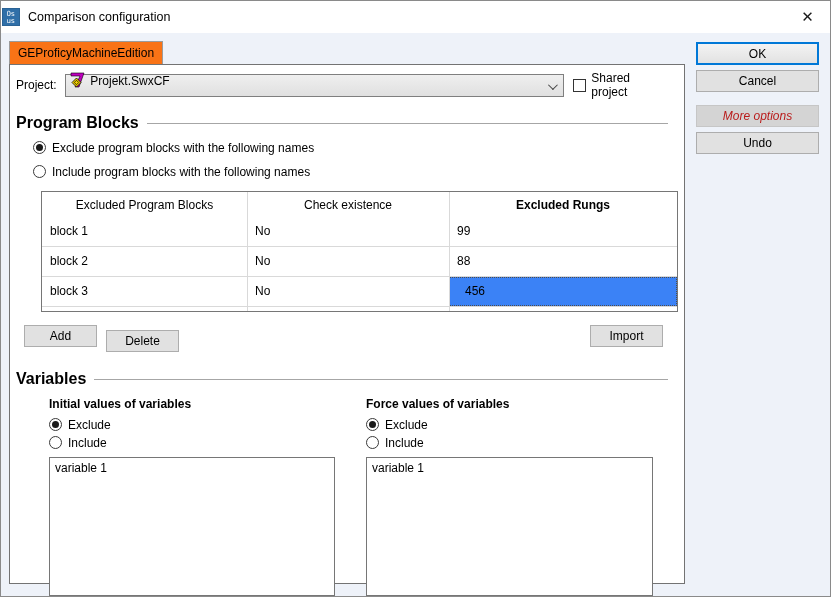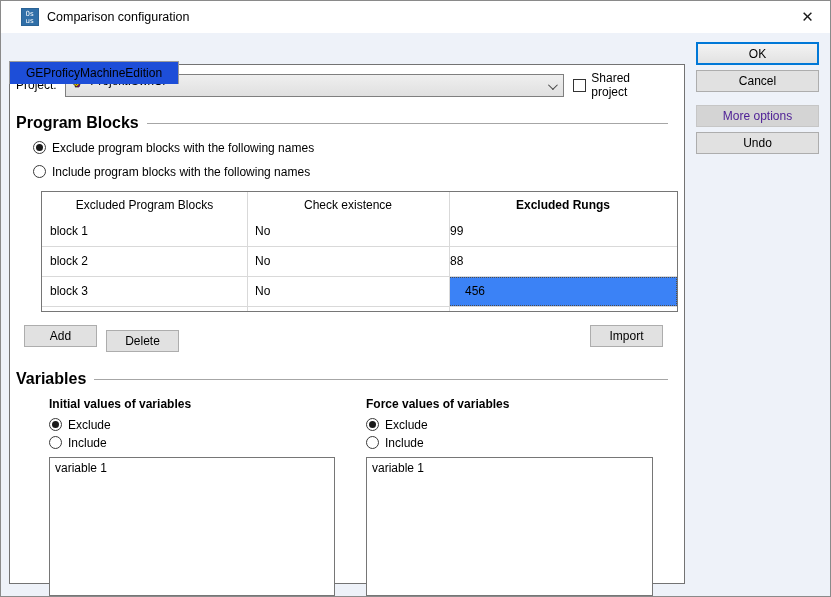--- a/index.html
+++ b/index.html
@@ -5,27 +5,27 @@
   * { margin:0; padding:0; box-sizing:border-box; }
   html,body { width:831px; height:597px; }
   body {
     font-family:"Liberation Sans","DejaVu Sans",sans-serif;
     font-size:12px; color:#000;
     background:#eef2f9;
     position:relative; overflow:hidden;
     border:1px solid #8a8a8a;
   }
   
-  .titlebar { height:32px; background:#ffffff; display:flex; align-items:center; padding-left:20px; position:relative; }
+  .titlebar { height:32px; background:#ffffff; display:flex; align-items:center; padding-left:1px; position:relative; }
   .app-icon { width:18px; height:18px; margin-right:8px; display:inline-block; }
   .title-text { font-size:12.5px; }
   .close-btn { position:absolute; right:0; top:0; width:45px; height:32px; display:flex; align-items:center; justify-content:center; font-size:15px; color:#1a1a1a; cursor:pointer; }
   
   .tab-strip { margin-left:8px; margin-top:8px; display:flex; position:relative; z-index:2; }
-  .tab { background:#1d4ed8; border:1px solid #9b9b9b; border-bottom:none; height:23px; padding:0 16px; display:flex; align-items:center; margin-bottom:-1px;margin-top:20px; }
+  .tab { background:#f97316; border:1px solid #9b9b9b; border-bottom:none; height:23px; padding:0 8px; display:flex; align-items:center; margin-bottom:-1px; }
   
   .panel { position:absolute; left:8px; top:63px; width:676px; height:520px; background:#fff; border:1px solid #737373; padding:0 16px 0 6px; z-index:1; }
   
   .project-row { margin-top:6px; display:flex; align-items:center; }
   .project-label { width:50px; }
   .combobox { width:506px; height:23px; background:linear-gradient(#efefef,#e0e0e0); border:1px solid #7f7f7f; display:flex; align-items:flex-end; padding:8px 4px; position:relative; }
   .combobox .proj-icon { width:16px; height:16px; margin-right:4px; }
   .combo-arrow { position:absolute; right:8px; top:8px; width:7px; height:7px; border-right:1px solid #444; border-bottom:1px solid #444; transform:rotate(45deg) translateY(-2px); }
   .checkbox-row { display:flex; align-items:center; margin-left:9px; }
   .checkbox { width:13px; height:13px; border:1px solid #333; background:#fff; margin-right:5px; flex:none; }
@@ -39,21 +39,21 @@
   .radio.checked::after { content:""; position:absolute; left:2px; top:2px; right:2px; bottom:2px; background:#1a1a1a; border-radius:50%; }
   
   .pb-table { margin:12px 0 0 25px; width:637px; height:121px; border:1px solid #767676; position:relative; background:#fff; }
   .col-sep { position:absolute; top:0; bottom:0; width:1px; background:#d9d9d9; }
   .t-header { display:flex; height:25px; align-items:center; }
   .t-header .hc { text-align:center; }
   .t-row { display:flex; height:30px; border-bottom:1px solid #d9d9d9; }
   .tc { line-height:29px; padding-left:8px; overflow:hidden; white-space:nowrap; }
   .c1 { width:205px; } .c2 { width:202px; } .c3 { width:228px; }
   .rungs-cell { padding:0; }
-  .rungs-inner { height:100%; line-height:29px; padding-left:1px; }
+  .rungs-inner { height:100%; line-height:29px; padding-left:8px; }
   .rungs-inner.selected { background:#3b82f6; outline:1px dotted #4d4d4d; outline-offset:-1px; padding-left:16px; }
   
   .btn { background:#e1e1e1; border:1px solid #adadad; height:22px; font-family:inherit; font-size:12px; color:#000; cursor:pointer; }
   .table-btn-row { margin:13px 0 0 8px; width:639px; display:flex; }
   .table-btn-row .btn { width:73px; }
   .table-btn-row .btn + .btn { margin-left:9px; }
   .table-btn-row .spacer { flex:1; }
   
   .vars-cols { margin-left:8px; display:flex; margin-top:9px; }
   .vcol { width:311px; }
@@ -61,21 +61,21 @@
   .vcol-title { font-weight:bold; margin-left:25px; }
   .vcol .radio-row { margin-left:25px; margin-top:7px; }
   .vcol .radio-row + .radio-row { margin-top:4px; }
   .listbox { margin-left:25px; margin-top:7px; width:286px; height:139px; border:1px solid #767676; background:#fff; padding:3px 5px; }
   .vcol + .vcol .listbox { width:287px; }
   
   .action-stack { position:absolute; left:695px; top:41px; width:123px; }
   .action-stack .btn { width:123px; display:block; }
   .btn.default { border:2px solid #0078d7; background:linear-gradient(#f3f3f3,#e2e2e2); height:23px; }
   .btn + .btn { margin-top:5px; }
-  .btn:disabled { background:#d4d4d4; color:#4c1d95; border-color:#c6c6c6; cursor:default; }
+  .btn:disabled { background:#d4d4d4; color:#b91c1c; border-color:#c6c6c6; cursor:default;font-style:italic; }
   .btn.gap { margin-top:13px; }
 </style>
 </head>
 <body>
 
 <div class="titlebar">
   <svg class="app-icon" viewBox="0 0 18 18">
     <rect x="0" y="0" width="18" height="18" fill="#2a6396"></rect>
     <rect x="1" y="1" width="16" height="16" fill="#306fa8"></rect>
     <text x="4.5" y="8" font-size="7" fill="#fff" font-family="DejaVu Sans, sans-serif">0s</text>

